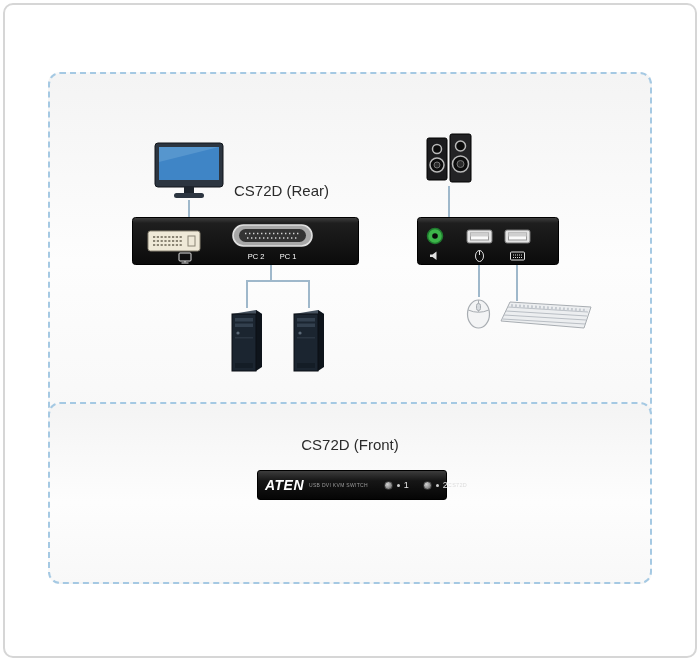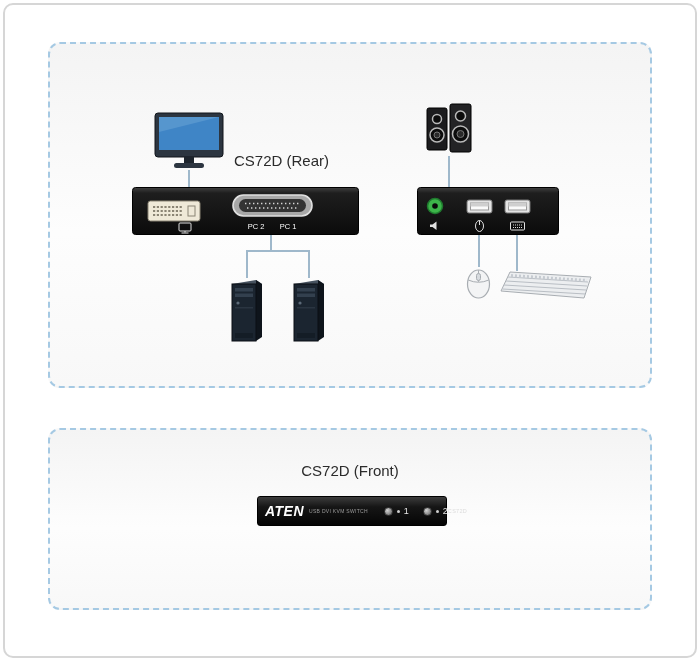--- a/index.html
+++ b/index.html
@@ -4,22 +4,22 @@
 <style>
   html,body{margin:0;padding:0;}
   body{
     width:700px;height:661px;position:relative;overflow:hidden;
     background:#ffffff;font-family:"Liberation Sans",sans-serif;
   }
   .frame{position:absolute;left:3px;top:3px;width:690px;height:651px;
     border:2px solid #d6d6d6;border-radius:10px;background:#ffffff;}
   .panel{position:absolute;border:2px dashed #a5c9e3;border-radius:12px;
     background:linear-gradient(180deg,#f4f4f4 0%,#fdfdfd 55%,#f8f8f8 100%);}
-  .panel.rear{left:48px;top:42px;width:600px;height:342px;}
-  .panel.front{left:48px;top:428px;width:600px;height:178px;}
+  .panel.rear{left:48px;top:72px;width:600px;height:342px;}
+  .panel.front{left:48px;top:402px;width:600px;height:178px;}
   .abs{position:absolute;}
   svg{display:block;}
   .sec-label{font-size:15px;color:#2b2b2b;}
   .front-label-wrap{left:0;top:32px;width:100%;text-align:center;}
   .vline{width:2px;background:#9fb8cb;}
   .hline{height:2px;background:#9fb8cb;}
   .front-bar{left:207px;top:66px;width:190px;height:30px;border-radius:3px;
     background:linear-gradient(180deg,#3c3c3c 0%,#161616 35%,#050505 100%);
     border:1px solid #000;display:flex;align-items:center;
     padding:0 7px;box-sizing:border-box;}

